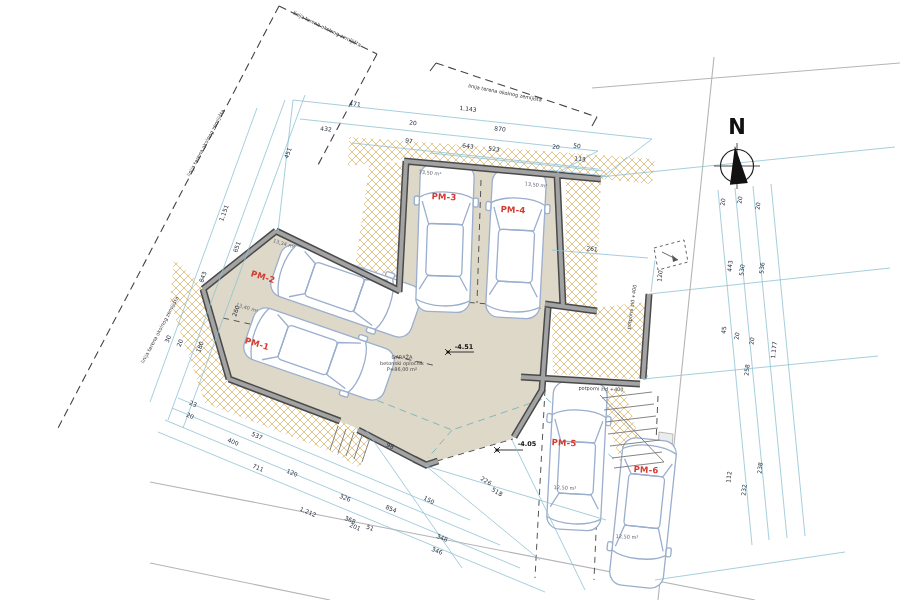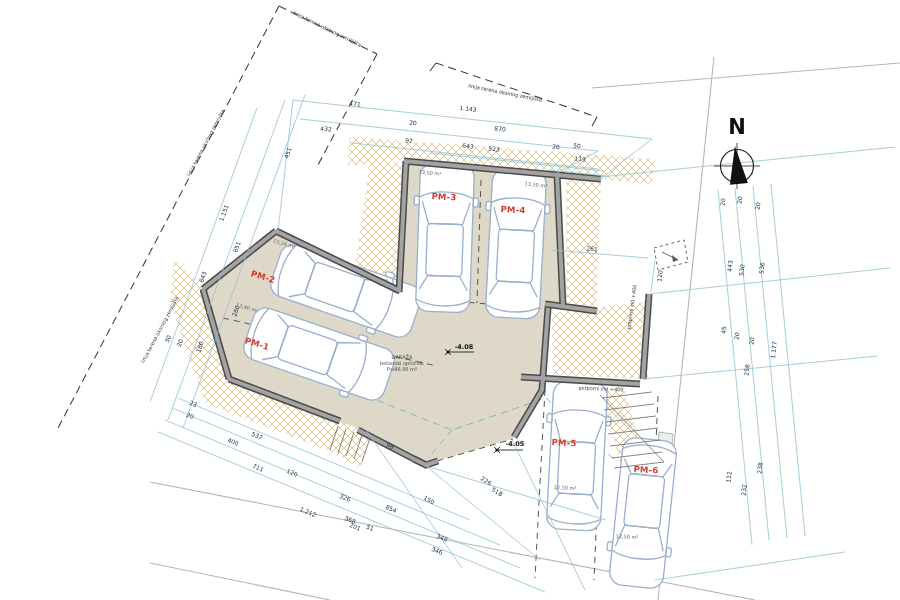--- a/index.html
+++ b/index.html
@@ -223,22 +223,22 @@
       <div class="ann c-dim" style="left: 660px; top: 276px; transform: translate(-50%, -50%) rotate(-84deg);">120</div>
       <div class="ann c-bnd" style="left: 327px; top: 29px; transform: translate(-50%, -50%) rotate(26deg);">linija terena okolnog zemljišta</div>
       <div class="ann c-bnd" style="left: 505px; top: 93px; transform: translate(-50%, -50%) rotate(11deg);">linija terena okolnog zemljišta</div>
       <div class="ann c-bnd" style="left: 206px; top: 143px; transform: translate(-50%, -50%) rotate(-62deg);">linija terena okolnog zemljišta</div>
       <div class="ann c-bnd" style="left: 160px; top: 330px; transform: translate(-50%, -50%) rotate(-62deg);">linija terena okolnog zemljišta</div>
       <div class="ann c-note" style="left: 632px; top: 307px; transform: translate(-50%, -50%) rotate(-82deg);">potporni zid +400</div>
       <div class="ann c-note" style="left: 601px; top: 389px; transform: translate(-50%, -50%) rotate(2deg);">potporni zid +400</div>
       <div class="ann c-note" style="left: 402px; top: 357px; transform: translate(-50%, -50%) rotate(0deg);">GARAŽA</div>
       <div class="ann c-note" style="left: 402px; top: 363px; transform: translate(-50%, -50%) rotate(0deg);">betonski opločnik</div>
       <div class="ann c-note" style="left: 402px; top: 369px; transform: translate(-50%, -50%) rotate(0deg);">P=86,00 m²</div>
-      <div class="ann c-elev" style="left: 464px; top: 347px; transform: translate(-50%, -50%) rotate(0deg);">-4.08</div>
-      <div class="ann c-elev" style="left: 515px; top: 444px; transform: translate(-50%, -50%) rotate(0deg);">-4.05</div>
+      <div class="ann c-elev" style="left: 464px; top: 347px; transform: translate(-50%, -50%) rotate(0deg);">-4.51</div>
+      <div class="ann c-elev" style="left: 527px; top: 444px; transform: translate(-50%, -50%) rotate(0deg);">-4.05</div>
       <div class="ann c-area" style="left: 430px; top: 173px; transform: translate(-50%, -50%) rotate(6deg);">13,50 m²</div>
       <div class="ann c-area" style="left: 536px; top: 185px; transform: translate(-50%, -50%) rotate(6deg);">13,50 m²</div>
       <div class="ann c-area" style="left: 284px; top: 244px; transform: translate(-50%, -50%) rotate(17deg);">13,34 m²</div>
       <div class="ann c-area" style="left: 247px; top: 308px; transform: translate(-50%, -50%) rotate(17deg);">13,40 m²</div>
       <div class="ann c-area" style="left: 565px; top: 488px; transform: translate(-50%, -50%) rotate(3deg);">12,50 m²</div>
       <div class="ann c-area" style="left: 627px; top: 537px; transform: translate(-50%, -50%) rotate(3deg);">12,50 m²</div>
       <div class="ann c-pm" style="left: 257px; top: 344px; transform: translate(-50%, -50%) rotate(17deg);">PM-1</div>
       <div class="ann c-pm" style="left: 263px; top: 277px; transform: translate(-50%, -50%) rotate(17deg);">PM-2</div>
       <div class="ann c-pm" style="left: 444px; top: 197px; transform: translate(-50%, -50%) rotate(3deg);">PM-3</div>
       <div class="ann c-pm" style="left: 513px; top: 210px; transform: translate(-50%, -50%) rotate(3deg);">PM-4</div>

